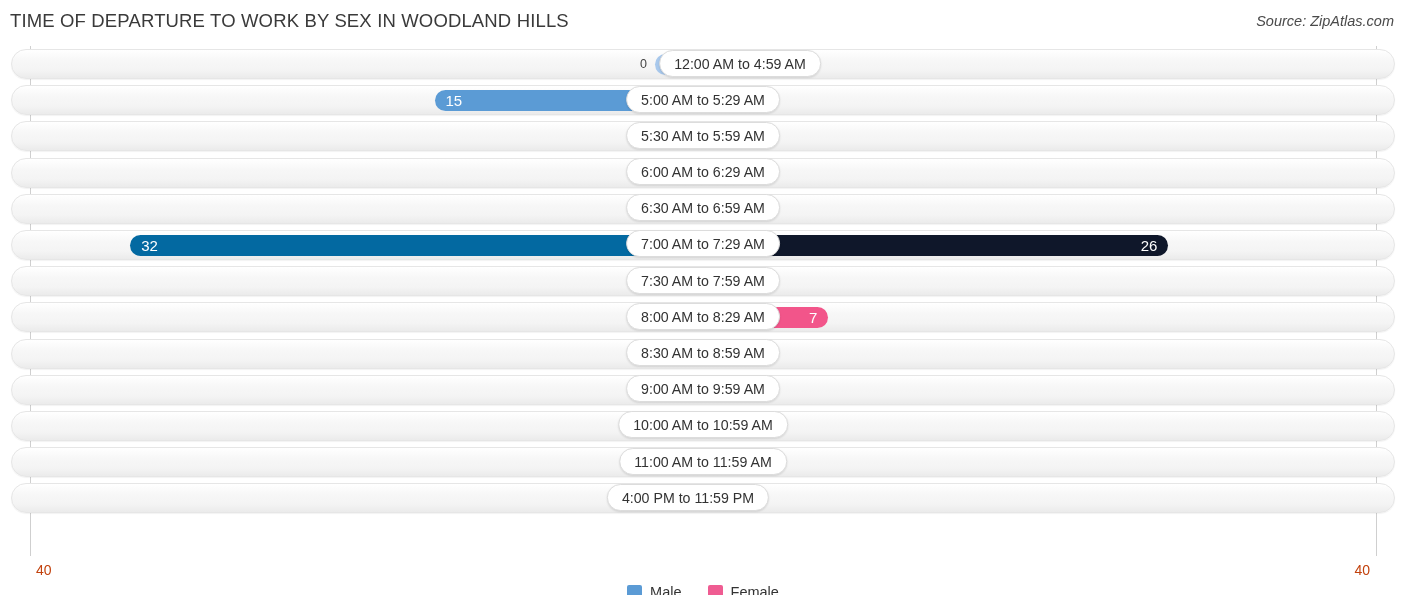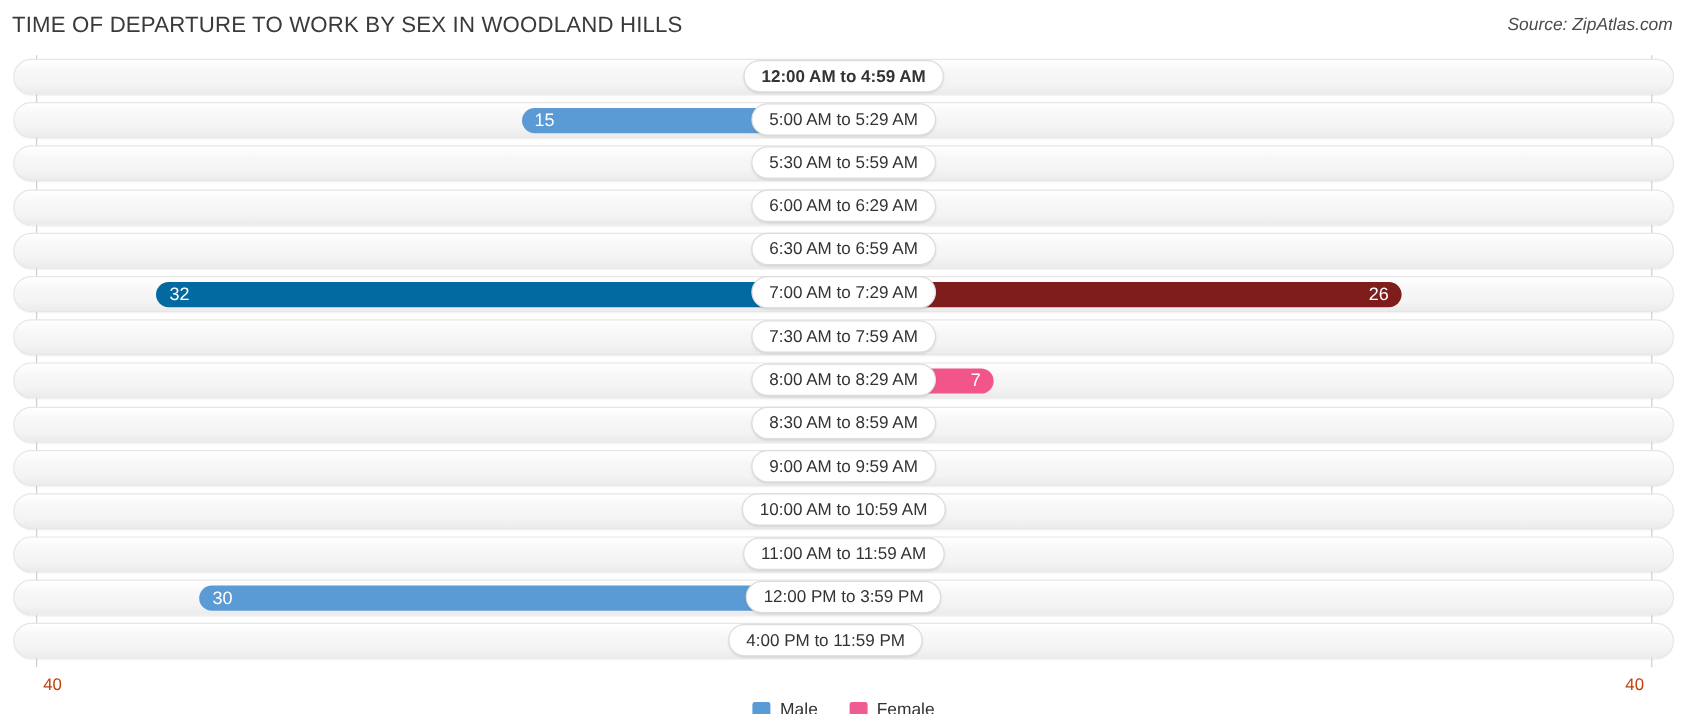--- a/index.html
+++ b/index.html
@@ -196,21 +196,21 @@
   <div class="plot">
     <div class="axis-line left"></div>
     <div class="axis-line right"></div>
     <div class="rows" id="rows">
         <div class="row">
           <div class="row-track"></div>
           <div class="bar male" style="left: 655px; width: 48px; background: rgb(168, 200, 236);"></div>
           <div class="bar female" style="left: 703px; width: 48px; background: rgb(245, 160, 191);"></div>
           <div class="bar-outer-label male" style="right: 759px;">0</div>
           <div class="bar-outer-label female" style="left: 759px;">0</div>
-          <div class="cat-pill" style="left: 703px; font-weight: bold;">12:00 AM to 4:59 AM</div>
+          <div class="cat-pill" style="left: 740px;">12:00 AM to 4:59 AM</div>
         </div>
         <div class="row">
           <div class="row-track"></div>
           <div class="bar male" style="left: 434.5px; width: 268.5px; background: rgb(91, 155, 213);">
             <span class="bar-inner-label">15</span>
           </div>
           <div class="bar female" style="left: 703px; width: 48px; background: rgb(245, 160, 191);"></div>
           <div class="bar-outer-label female" style="left: 759px;">0</div>
           <div class="cat-pill" style="left: 703px;">5:00 AM to 5:29 AM</div>
         </div>
@@ -236,21 +236,21 @@
           <div class="bar female" style="left: 703px; width: 48px; background: rgb(245, 160, 191);"></div>
           <div class="bar-outer-label male" style="right: 759px;">0</div>
           <div class="bar-outer-label female" style="left: 759px;">0</div>
           <div class="cat-pill" style="left: 703px;">6:30 AM to 6:59 AM</div>
         </div>
         <div class="row">
           <div class="row-track"></div>
           <div class="bar male" style="left: 130.2px; width: 572.8px; background: #0369a1;">
             <span class="bar-inner-label">32</span>
           </div>
-          <div class="bar female" style="left: 703px; width: 465.4px; background: #7f1d1d; text-align: right;">
+          <div class="bar female" style="left: 703px; width: 465.4px; background: #0f172a; text-align: right;">
             <span class="bar-inner-label">26</span>
           </div>
           <div class="cat-pill" style="left: 703px;">7:00 AM to 7:29 AM</div>
         </div>
         <div class="row">
           <div class="row-track"></div>
           <div class="bar male" style="left: 655px; width: 48px; background: rgb(168, 200, 236);"></div>
           <div class="bar-outer-label male" style="right: 759px;">0</div>
           <div class="cat-pill" style="left: 703px;">7:30 AM to 7:59 AM</div>
         </div>
@@ -287,29 +287,20 @@
           <div class="bar-outer-label female" style="left: 759px;">0</div>
           <div class="cat-pill" style="left: 703px;">10:00 AM to 10:59 AM</div>
         </div>
         <div class="row">
           <div class="row-track"></div>
           <div class="bar male" style="left: 655px; width: 48px; background: rgb(168, 200, 236);"></div>
           <div class="bar female" style="left: 703px; width: 48px; background: rgb(245, 160, 191);"></div>
           <div class="bar-outer-label male" style="right: 759px;">0</div>
           <div class="bar-outer-label female" style="left: 759px;">0</div>
           <div class="cat-pill" style="left: 703px;">11:00 AM to 11:59 AM</div>
-        </div>
-        <div class="row">
-          <div class="row-track"></div>
-          <div class="bar male" style="left: 166px; width: 537px; background: rgb(91, 155, 213);">
-            <span class="bar-inner-label">30</span>
-          </div>
-          <div class="bar female" style="left: 703px; width: 48px; background: rgb(245, 160, 191);"></div>
-          <div class="bar-outer-label female" style="left: 759px;">0</div>
-          <div class="cat-pill" style="left: 703px;">12:00 PM to 3:59 PM</div>
         </div>
         <div class="row">
           <div class="row-track"></div>
           <div class="bar male" style="left: 655px; width: 48px; background: rgb(168, 200, 236);"></div>
           <div class="bar female" style="left: 703px; width: 48px; background: rgb(245, 160, 191);"></div>
           <div class="bar-outer-label male" style="right: 759px;">0</div>
           <div class="bar-outer-label female" style="left: 759px;">0</div>
           <div class="cat-pill" style="left: 688px;">4:00 PM to 11:59 PM</div>
         </div>
       </div>

